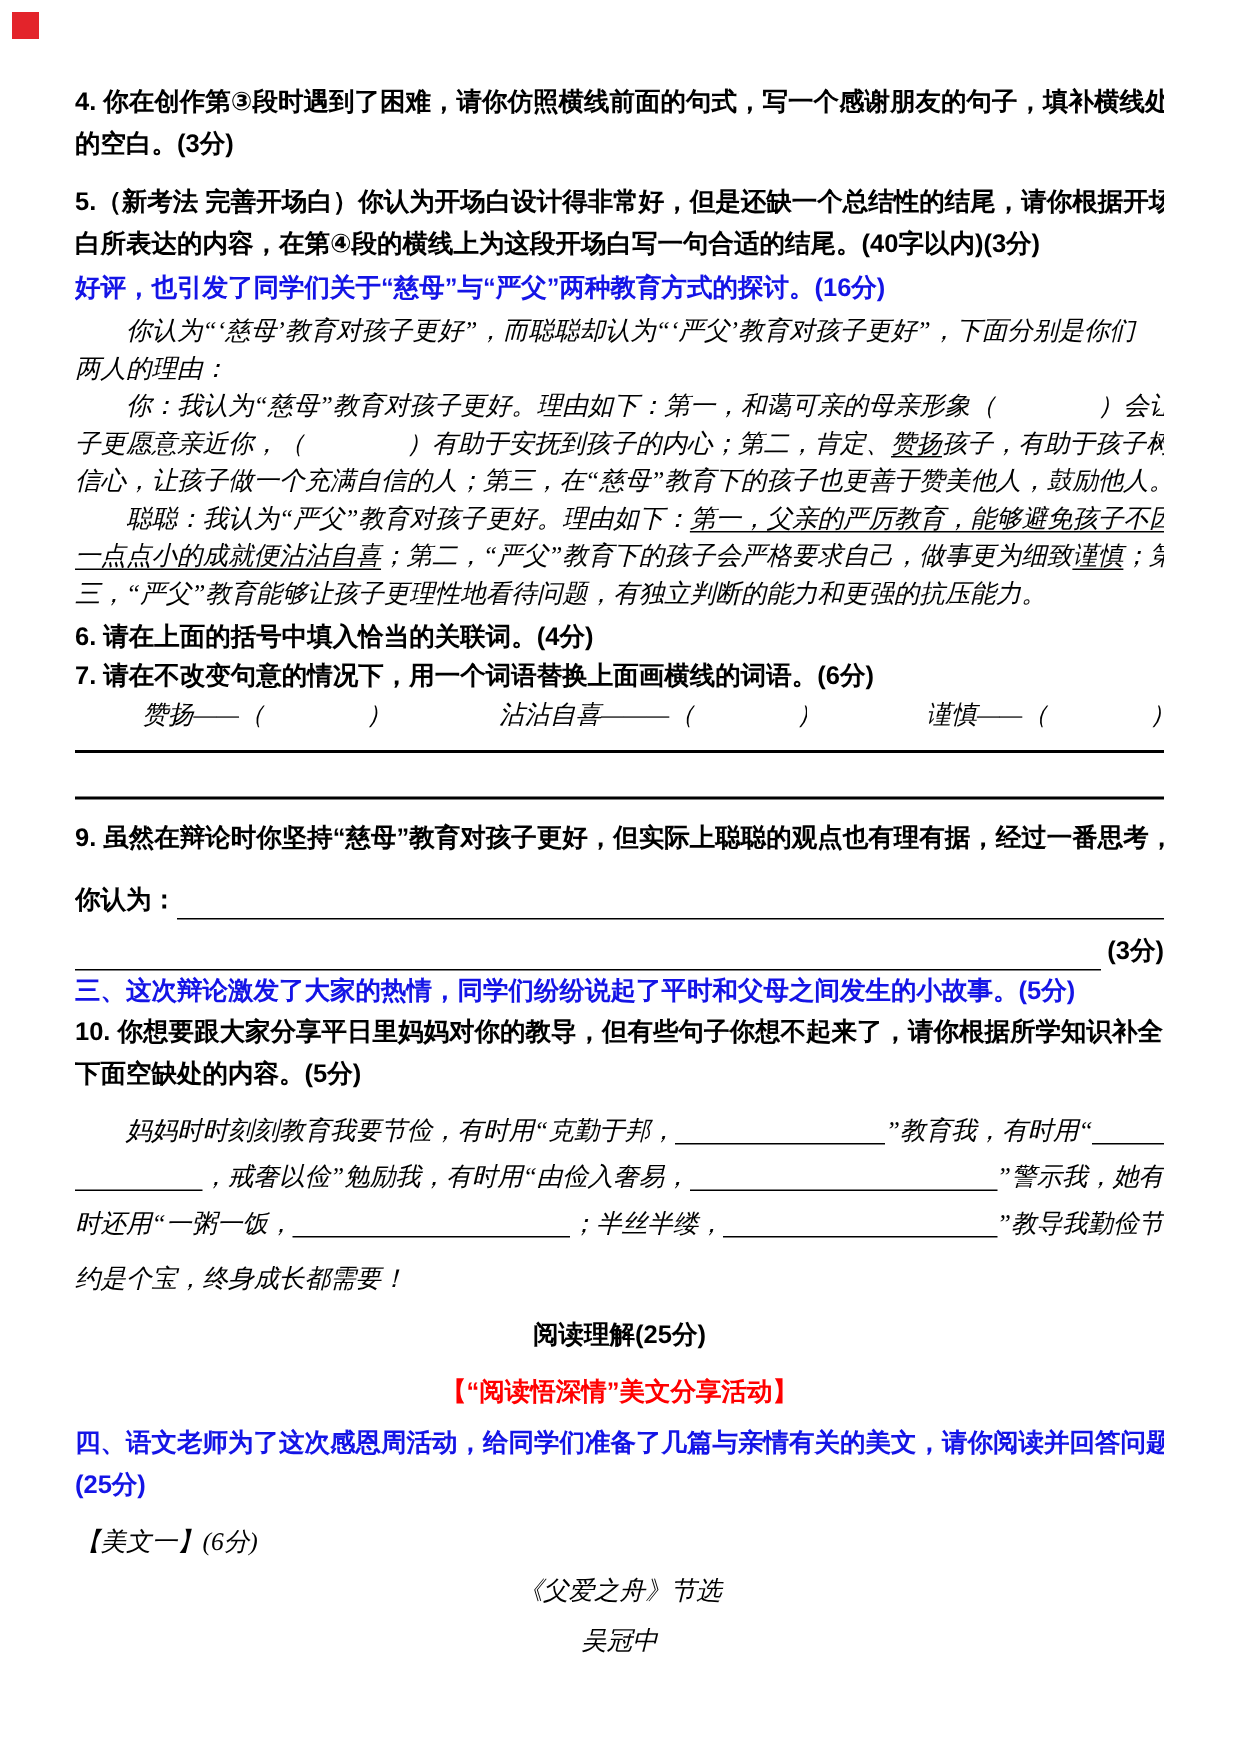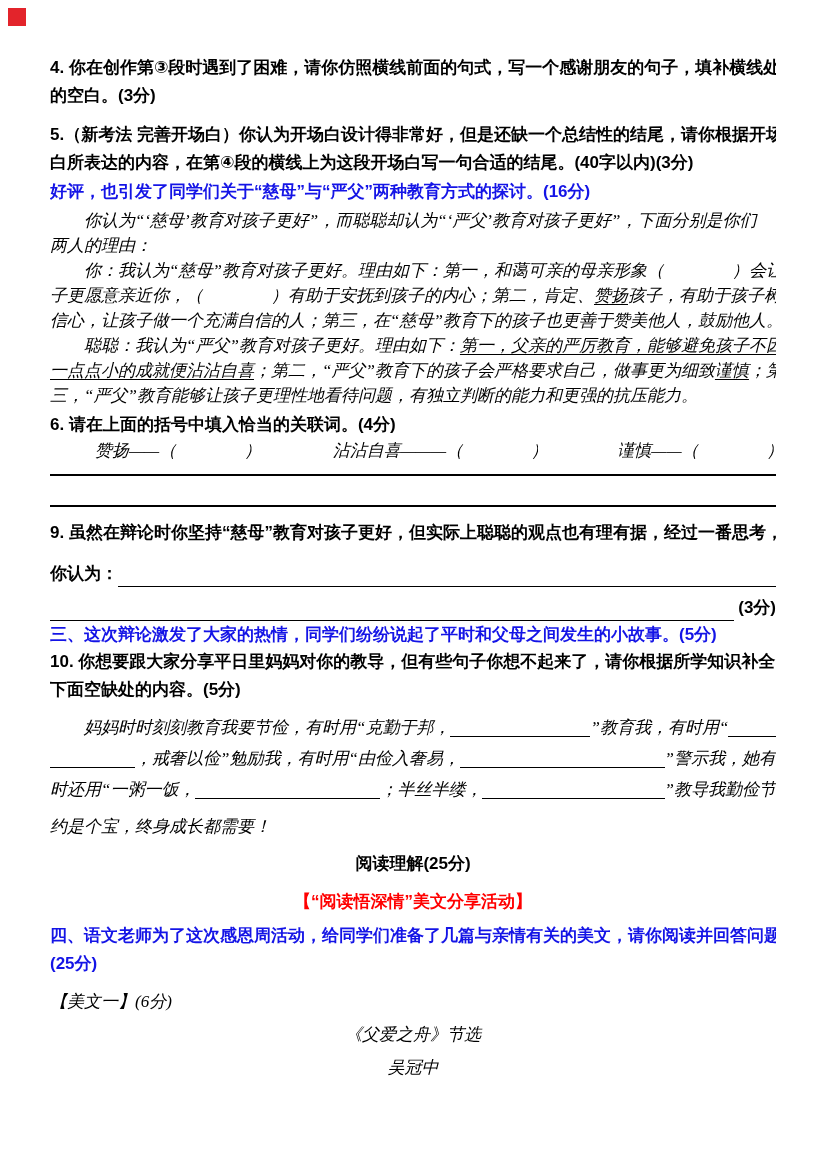--- a/index.html
+++ b/index.html
@@ -74,20 +74,23 @@
 
   <div>
     <div class="line b lh25 ind"><span>聪聪：我认为“严父”教育对孩子更好。理由如下：</span><span class="ul">第一，父亲的严厉教育，能够避免孩子不因</span></div>
     <div class="line b lh25"><span class="ul">一点点小的成就便沾沾自喜</span><span>；第二，“严父”教育下的孩子会严格要求自己，做事更为细致</span><span class="ul">谨慎</span><span>；第</span></div>
     <div class="line b lh25">三，“严父”教育能够让孩子更理性地看待问题，有独立判断的能力和更强的抗压能力。</div>
   </div>
 
   <div style="margin-top:4px">
     <div class="line q lh26">6. 请在上面的括号中填入恰当的关联词。(4分)</div>
   </div>
+  <div>
+    <div class="line q lh26">7. 请在不改变句意的情况下，用一个词语替换上面画横线的词语。(6分)</div>
+  </div>
   <div class="wordrow">
     <span class="line b lh26">赞扬——（　　　　）</span>
     <span class="line b lh26">沾沾自喜———（　　　　）</span>
     <span class="line b lh26">谨慎——（　　　　）</span>
   </div>
 
   <div class="answer-rule" style="margin-top:10px"></div>
   <div class="answer-rule" style="margin-top:29px"></div>
 
   <div style="margin-top:12px">

